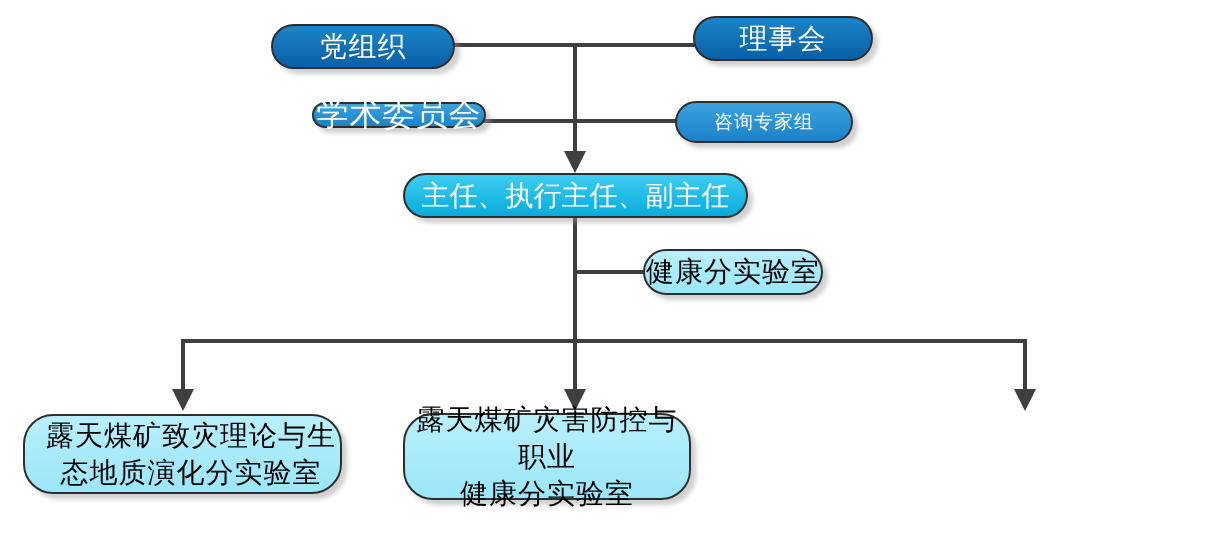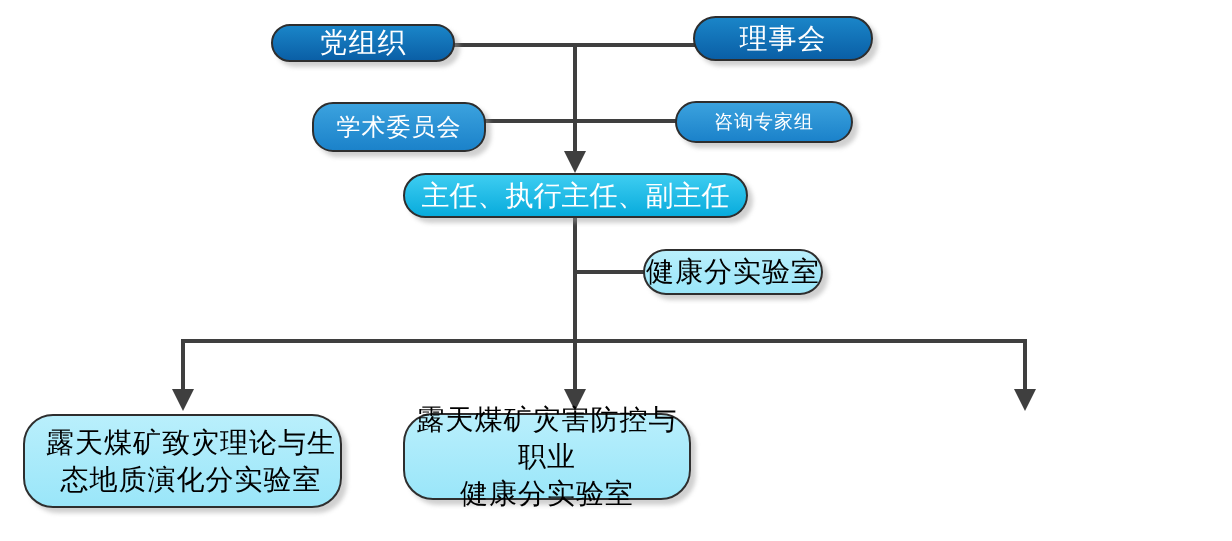--- a/index.html
+++ b/index.html
@@ -64,27 +64,27 @@
     border-radius: 24px;
   }
   .box-light {
     background: linear-gradient(180deg, #b9effc 0%, #9ae6f9 100%);
     color: #000000;
     border-radius: 30px;
     white-space: pre-line;
     line-height: 37px;
   }
   
-  #node-party        { left: 271px;  top: 24px;  width: 184px; height: 38px; font-family: Liberation Serif, serif; }
+  #node-party        { left: 271px;  top: 24px;  width: 184px; height: 45px; font-family: Liberation Serif, serif; }
   #node-council      { left: 693px;  top: 16px;  width: 180px; height: 45px; }
-  #node-academic     { left: 312px;  top: 102px; width: 174px; height: 50px; font-size: 24px; }
+  #node-academic     { left: 312px;  top: 102px; width: 174px; height: 26px; font-size: 32px; }
   #node-advisory     { left: 675px;  top: 101px; width: 178px; height: 42px; font-size: 19px; }
   #node-directors    { left: 403px;  top: 173px; width: 345px; height: 45px; letter-spacing: 0; font-family: Liberation Mono, monospace; }
   #node-office       { left: 643px;  top: 249px; width: 180px; height: 46px; }
-  #node-lab1         { left: 23px;   top: 414px; width: 319px; height: 94px; padding-left: 17px; }
+  #node-lab1         { left: 23px;   top: 414px; width: 319px; height: 80px; padding-left: 17px; }
   #node-lab2         { left: 403px;  top: 413px; width: 288px; height: 87px; }
   #node-lab3         { left: 846px;  top: 414px; width: 357px; height: 86px; }
   
   #conn-top-h        { left: 452px;  top: 43px;  width: 243px; }
   #conn-center-v1    { left: 573px;  top: 43px;  height: 110px; }
   #conn-row2-h       { left: 483px;  top: 119px; width: 194px; }
   #arrow-directors   { left: 564px;  top: 151px; }
   #conn-center-v2    { left: 573px;  top: 217px; height: 173px; }
   #conn-office-h     { left: 575px;  top: 270px; width: 70px;  }
   #conn-dist-h       { left: 181px;  top: 339px; width: 846px; }

